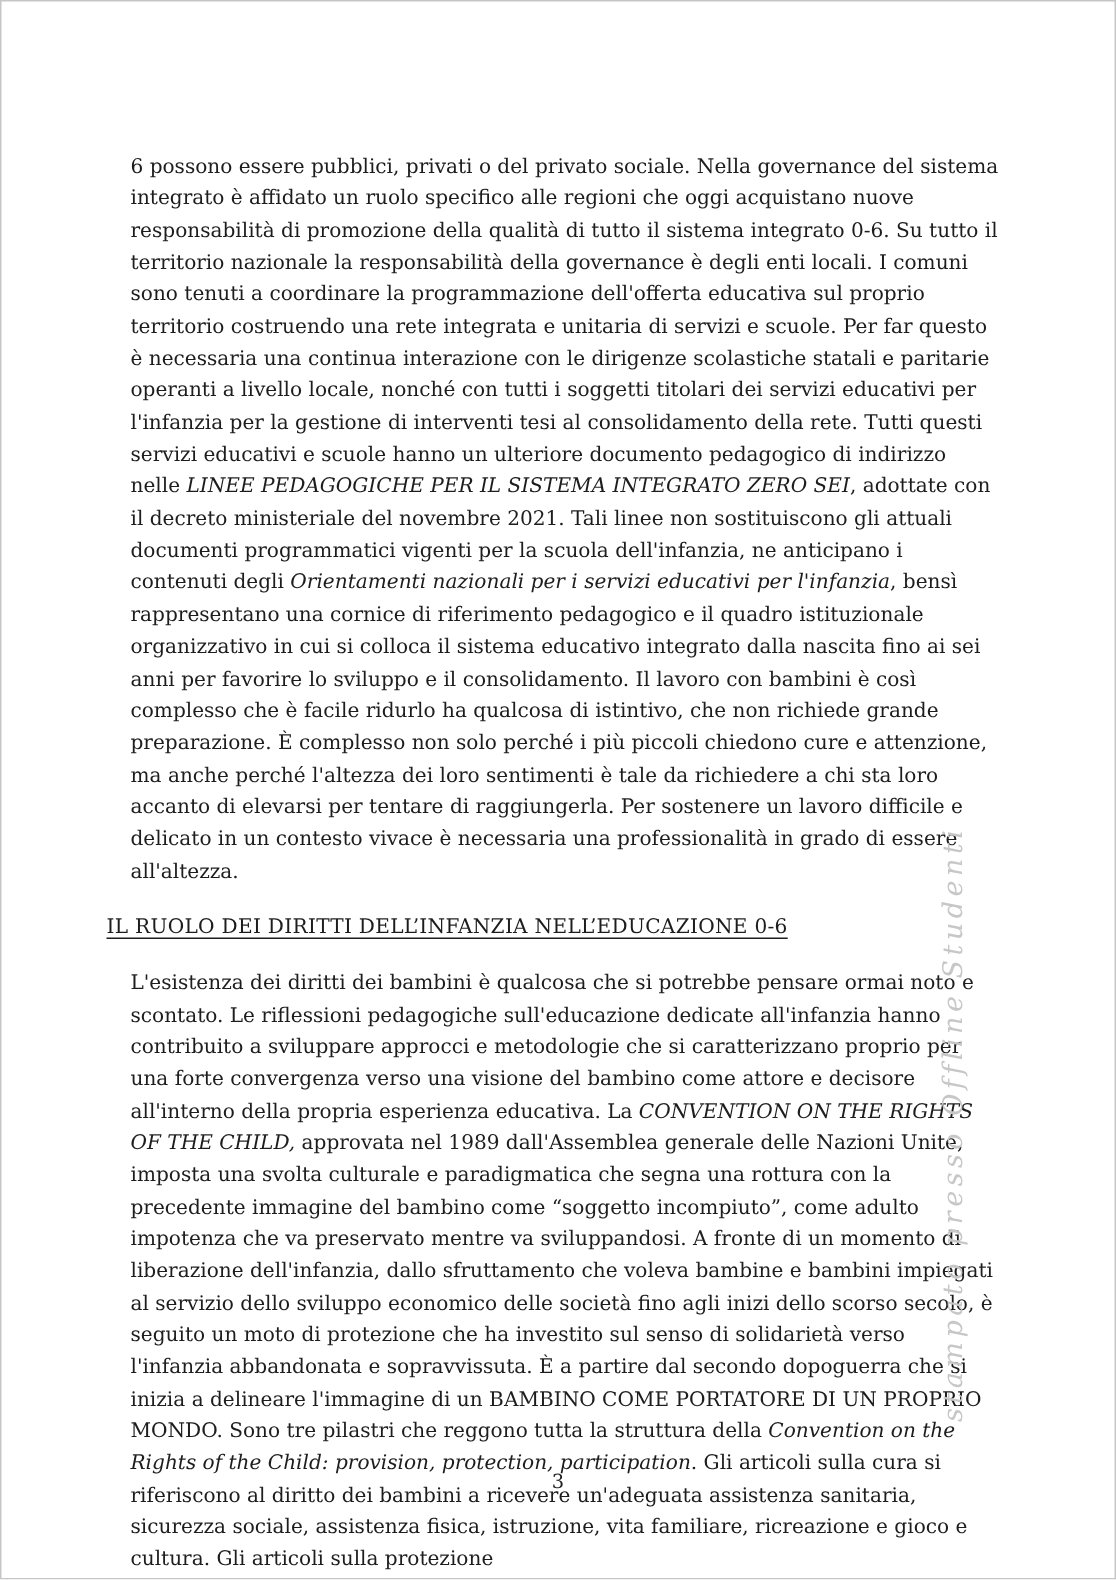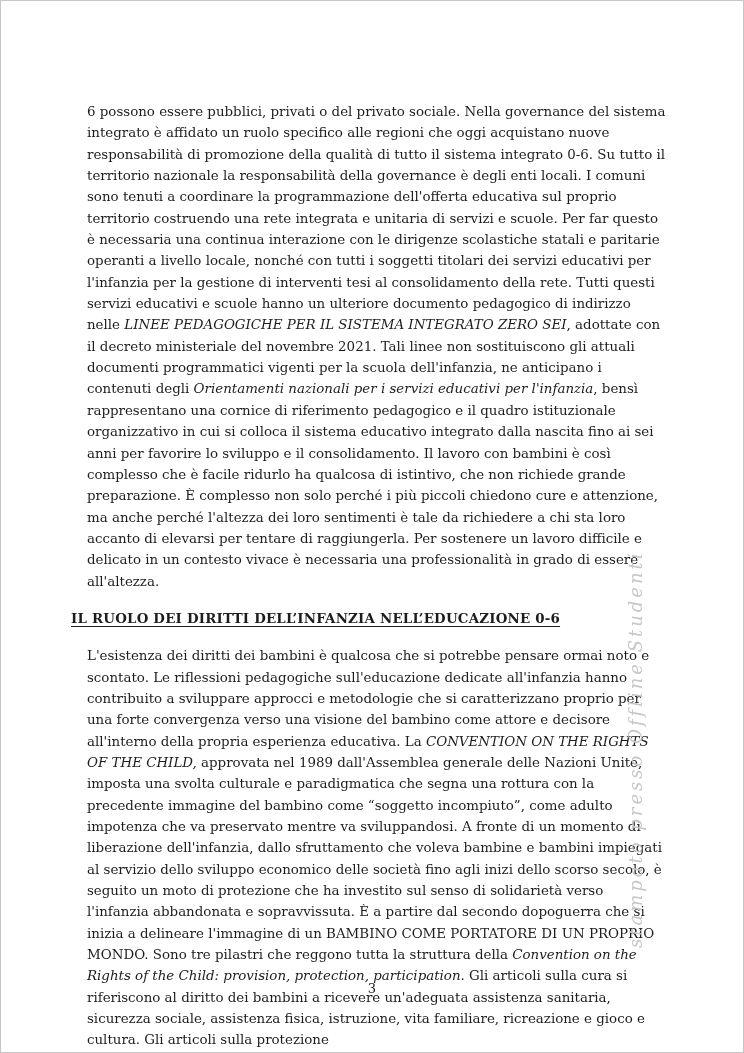--- a/index.html
+++ b/index.html
@@ -20,21 +20,21 @@
     width: 612px;
     color: #1d1d1d;
     font-size: 13.4px;
     line-height: 21.35px;
     text-align: left;
   }
   .body-text p.paragraph { margin: 16px; }
   .body-text h2.heading {
     margin: 13px 0 12px 0;
     font-size: 13.4px;
-    font-weight: bold;
+    font-weight: normal;
     text-decoration: underline;
     text-underline-offset: 3px;
     letter-spacing: 0.2px;
   }
   .body-text em { font-style: italic; }
   .footer {
     position: absolute;
     left: 0;
     top: 980px;
     width: 100%;

